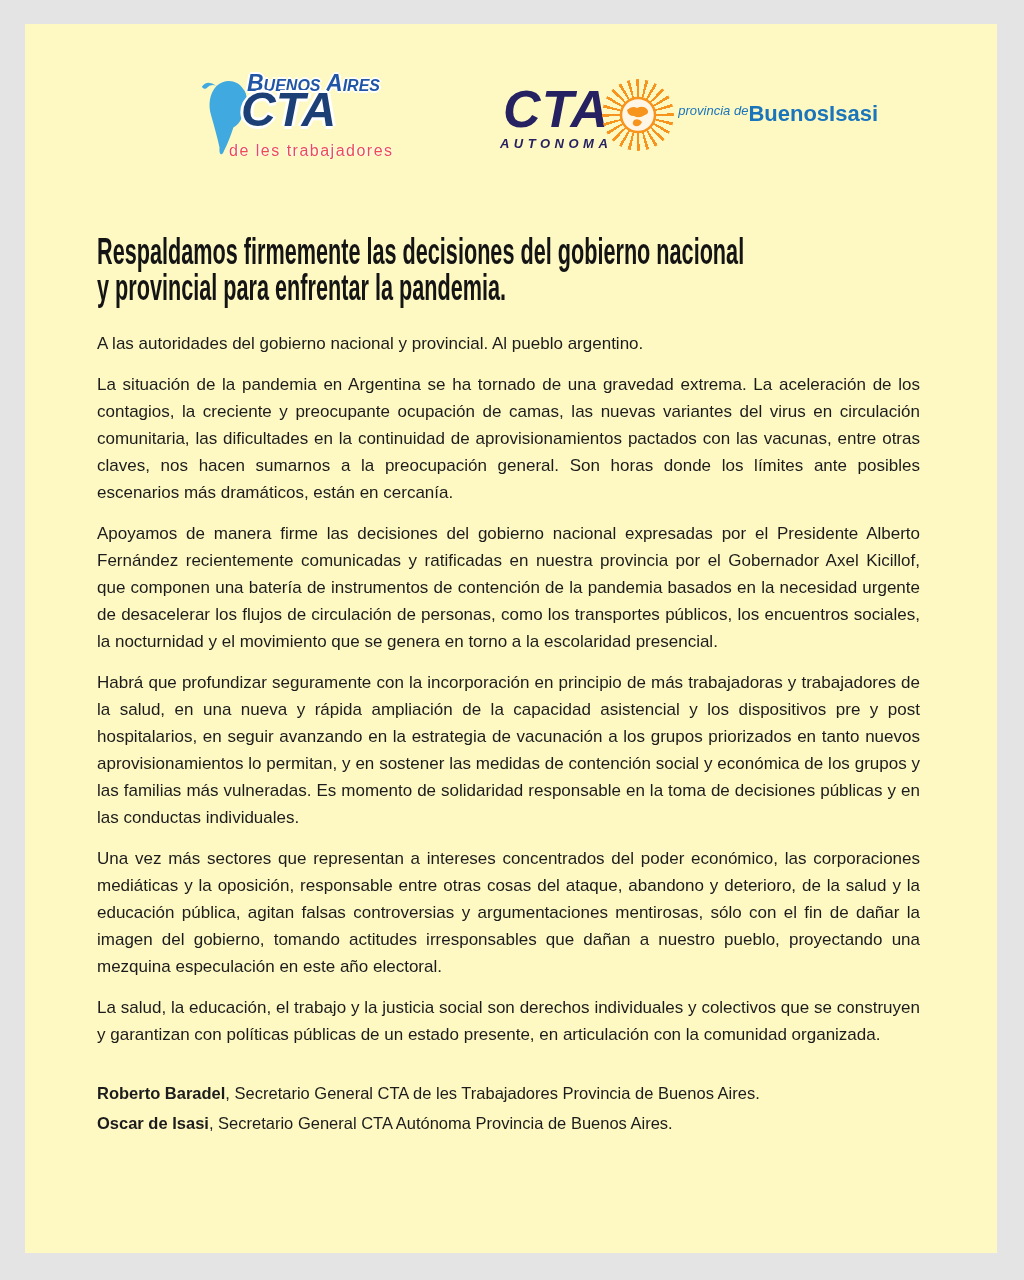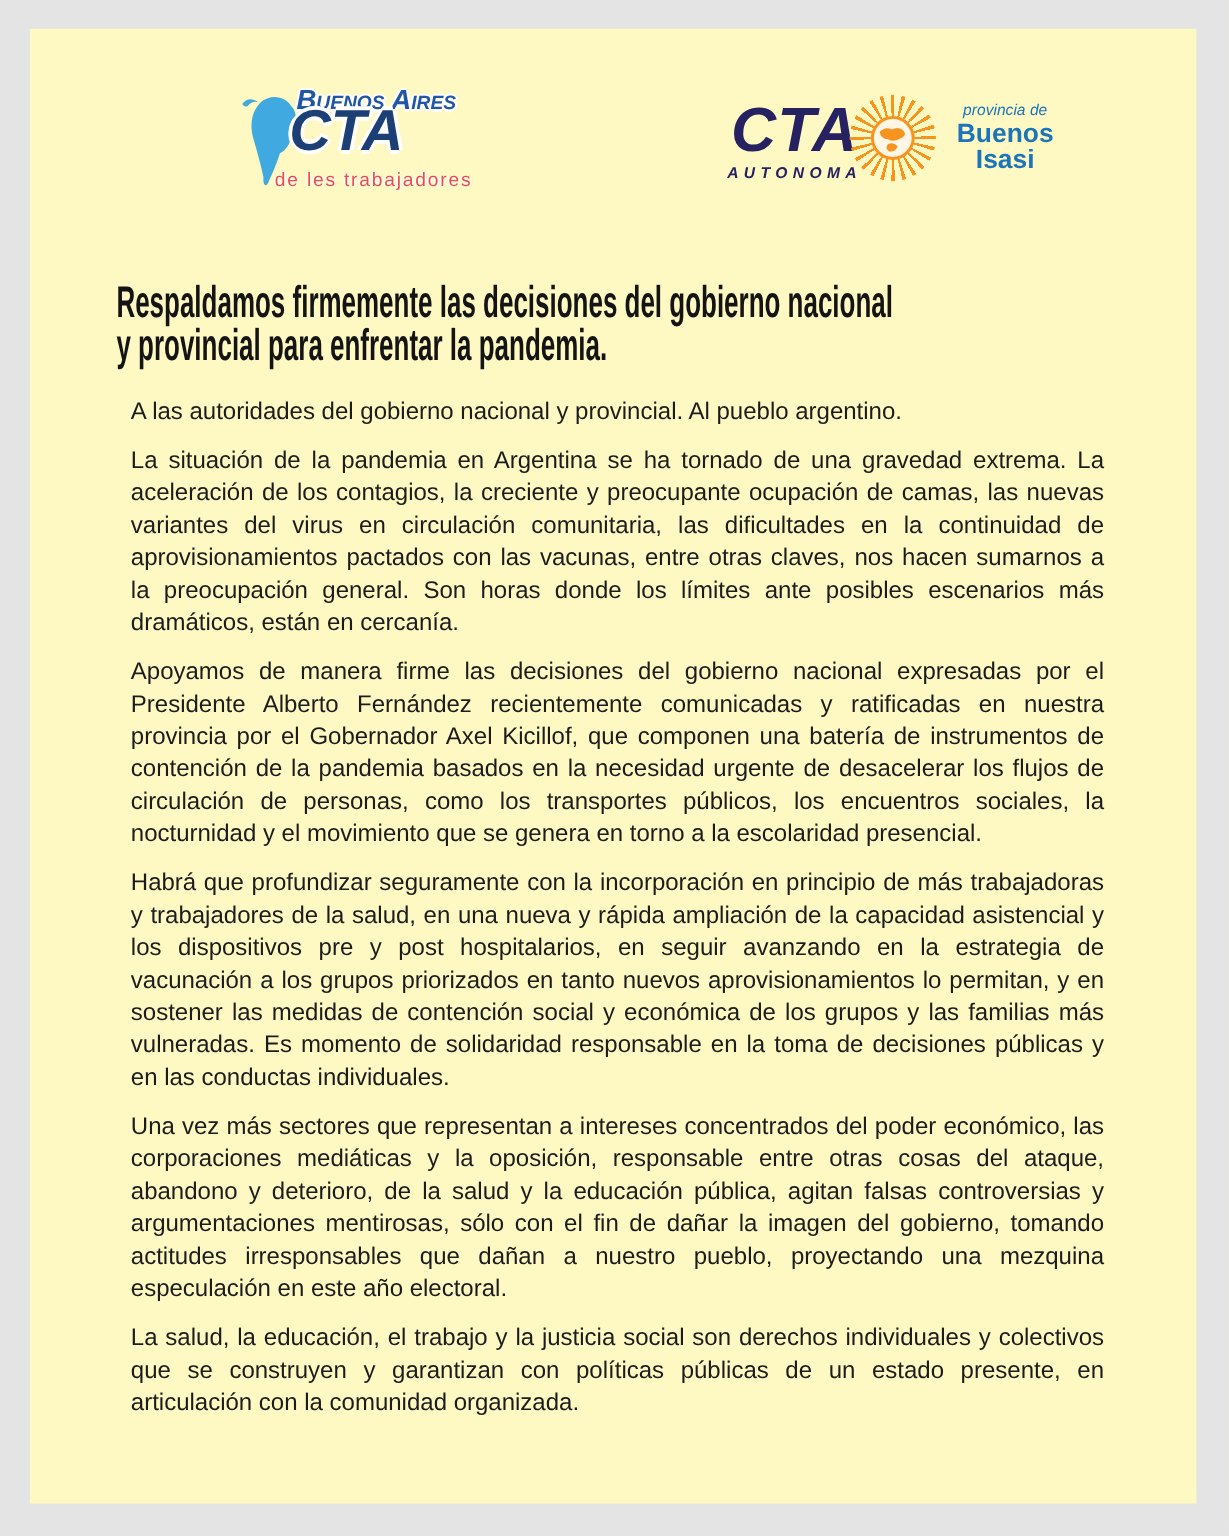--- a/index.html
+++ b/index.html
@@ -124,22 +124,22 @@
   .sun .core {
     position: absolute;
     left: 50%;
     top: 50%;
     width: 38px;
     height: 38px;
     transform: translate(-50%, -50%);
   }
   .province {
     display: flex;
-    flex-direction: column;
-    margin-left: 17px;
+    flex-direction: row;
+    margin-left: 4px;
     margin-top: -8px;
     color: #1b75bb;
     text-align: center;
   }
   .province .small {
     font-style: italic;
     font-size: 13px;
     margin-bottom: 1px;
   }
   .province .big {
@@ -159,24 +159,24 @@
     font-size: 37px;
     line-height: 36px;
     white-space: nowrap;
     transform: scaleX(0.585);
     transform-origin: 0 50%;
     letter-spacing: 0px;
   }
 
   
   .bodytext p {
-    font-size: 20px;
+    font-size: 17px;
     line-height: 27px;
     text-align: justify;
-    margin: 0 0 14px 12px;
+    margin: 0 0 14px 0;
     color: #1c1c1c;
   }
   .bodytext p.salutation {
     text-align: left;
   }
 
   
   .signatures {
     margin-top: 30px;
   }
@@ -239,15 +239,23 @@
 
     <div class="bodytext">
       <p class="salutation">A las autoridades del gobierno nacional y provincial. Al pueblo argentino.</p>
       <p>La situación de la pandemia en Argentina se ha tornado de una gravedad extrema. La aceleración de los contagios, la creciente y preocupante ocupación de camas, las nuevas variantes del virus en circulación comunitaria, las dificultades en la continuidad de aprovisionamientos pactados con las vacunas, entre otras claves, nos hacen sumarnos a la preocupación general. Son horas donde los límites ante posibles escenarios más dramáticos, están en cercanía.</p>
       <p>Apoyamos de manera firme las decisiones del gobierno nacional expresadas por el Presidente Alberto Fernández recientemente comunicadas y ratificadas en nuestra provincia por el Gobernador Axel Kicillof, que componen una batería de instrumentos de contención de la pandemia basados en la necesidad urgente de desacelerar los flujos de circulación de personas, como los transportes públicos, los encuentros sociales, la nocturnidad y el movimiento que se genera en torno a la escolaridad presencial.</p>
       <p>Habrá que profundizar seguramente con la incorporación en principio de más trabajadoras y trabajadores de la salud, en una nueva y rápida ampliación de la capacidad asistencial y los dispositivos pre y post hospitalarios, en seguir avanzando en la estrategia de vacunación a los grupos priorizados en tanto nuevos aprovisionamientos lo permitan, y en sostener las medidas de contención social y económica de los grupos y las familias más vulneradas. Es momento de solidaridad responsable en la toma de decisiones públicas y en las conductas individuales.</p>
       <p>Una vez más sectores que representan a intereses concentrados del poder económico, las corporaciones mediáticas y la oposición, responsable entre otras cosas del ataque, abandono y deterioro, de la salud y la educación pública, agitan falsas controversias y argumentaciones mentirosas, sólo con el fin de dañar la imagen del gobierno, tomando actitudes irresponsables que dañan a nuestro pueblo, proyectando una mezquina especulación en este año electoral.</p>
       <p>La salud, la educación, el trabajo y la justicia social son derechos individuales y colectivos que se construyen y garantizan con políticas públicas de un estado presente, en articulación con la comunidad organizada.</p>
     </div>
 
+    <div class="signatures">
+      <div class="sig-line">
+        <span class="sig-name">Roberto Baradel</span><span>, Secretario General CTA de les Trabajadores Provincia de Buenos Aires.</span>
+      </div>
+      <div class="sig-line">
+        <span class="sig-name">Oscar de Isasi</span><span>, Secretario General CTA Autónoma Provincia de Buenos Aires.</span>
+      </div>
+    </div>
 
   </div>
 </div>
 
 </body></html>

